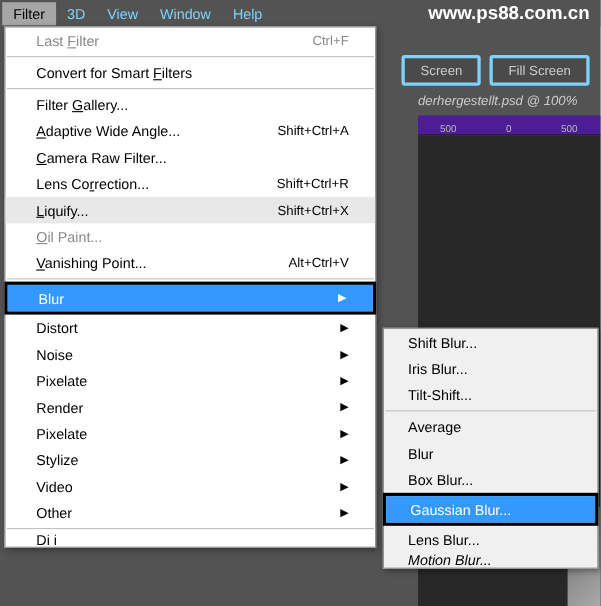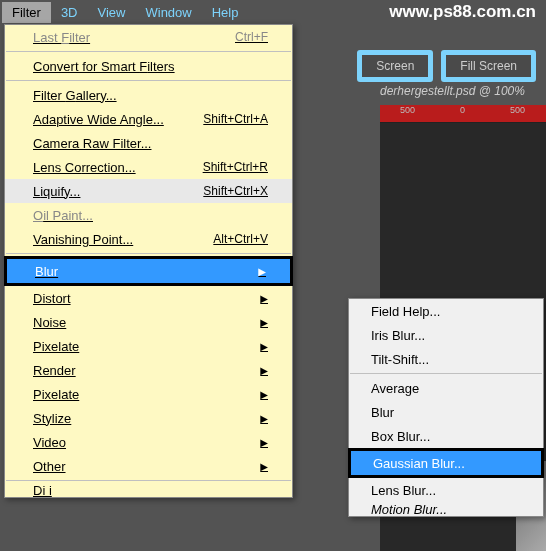--- a/index.html
+++ b/index.html
@@ -5,31 +5,31 @@
 * { margin: 0; padding: 0; box-sizing: border-box; font-family: "Segoe UI", Tahoma, sans-serif; }
 body { width: 546px; height: 551px; background: #535353; overflow: hidden; position: relative; }
 
 .menubar { height: 24px; background: #535353; display: flex; align-items: center; padding-left: 2px; }
 .menubar-item { color: #7dd3fc; font-size: 13px; padding: 3px 10px; cursor: pointer; }
 .menubar-item.active { background: #a6a6a6; color: #000; }
 
 .watermark { position: absolute; top: 2px; right: 10px; color: #ffffff; font-size: 17px; font-weight: bold; font-family: Arial, sans-serif; z-index: 100; }
 
 .toolbar { position: absolute; top: 50px; right: 10px; display: flex; gap: 8px; }
-.toolbar-btn { background: #4a4a4a; border: 5px solid #7dd3fc; color: #ccc; font-size: 12px; padding: 4px 14px; border-radius: 3px; }
+.toolbar-btn { background: #4a4a4a; border: 3px solid #7dd3fc; color: #ccc; font-size: 12px; padding: 4px 14px; border-radius: 3px; }
 
 .doc-tab { position: absolute; top: 84px; left: 380px; color: #ccc; font-size: 12px; font-style: italic; }
 
-.ruler { position: absolute; top: 105px; left: 380px; right: 0; height: 18px; background: #b91c1c; color: #bbb; font-size: 9px; display: flex; align-items: flex-start; border-bottom: 1px solid #222; }
+.ruler { position: absolute; top: 105px; left: 380px; right: 0; height: 18px; background: #4c1d95; color: #bbb; font-size: 9px; display: flex; align-items: flex-end; border-bottom: 1px solid #222; }
 .ruler span { width: 55px; text-align: center; }
 
 .canvas-area { position: absolute; top: 123px; left: 380px; right: 0; bottom: 0; background: #282828; }
 .image-edge { position: absolute; right: 0; bottom: 0; width: 30px; height: 90px; background: linear-gradient(135deg, #555 0%, #888 50%, #aaa 100%); }
 
-.dropdown { position: absolute; top: 24px; left: 4px; width: 289px; background: #fef9c3; border: 1px solid #888; box-shadow: 2px 2px 6px rgba(0,0,0,0.4); z-index: 50; text-decoration: underline; }
+.dropdown { position: absolute; top: 24px; left: 4px; width: 338px; background: #ffffff; border: 1px solid #888; box-shadow: 2px 2px 6px rgba(0,0,0,0.4); z-index: 50; }
 .menu-item { display: flex; justify-content: space-between; align-items: center; padding: 4px 24px 4px 28px; font-size: 13px; color: #000; height: 24px; }
 .menu-item.disabled { color: #888; }
 .menu-item .shortcut { color: #000; font-size: 12px; }
 .menu-item.disabled .shortcut { color: #888; }
 .menu-sep { height: 1px; background: #c0c0c0; margin: 2px 1px; }
 .menu-item.active { background: #e8e8e8; }
 .menu-item .arrow { font-size: 10px; margin-left: auto; }
 .underline { text-decoration: underline; }
 
 .highlight-blue { background: #3399ff !important; color: #fff !important; }
@@ -144,21 +144,21 @@
     <span>Other</span>
       <span class="arrow">▶</span>
   </div>
   <div class="menu-sep"></div>
   <div class="menu-item" style="height:14px;overflow:hidden;">
     <span>Di i</span>
   </div>
 </div>
 
 <div class="submenu">
-  <div class="sub-item">Field Help...</div>
+  <div class="sub-item">Shift Blur...</div>
   <div class="sub-item">Iris Blur...</div>
   <div class="sub-item">Tilt-Shift...</div>
   <div class="menu-sep"></div>
   <div class="sub-item">Average</div>
   <div class="sub-item">Blur</div>
   <div class="sub-item">Box Blur...</div>
   <div class="box-wrap">
     <div class="sub-item highlight-blue">Gaussian Blur...</div>
   </div>
   <div class="sub-item">Lens Blur...</div>

